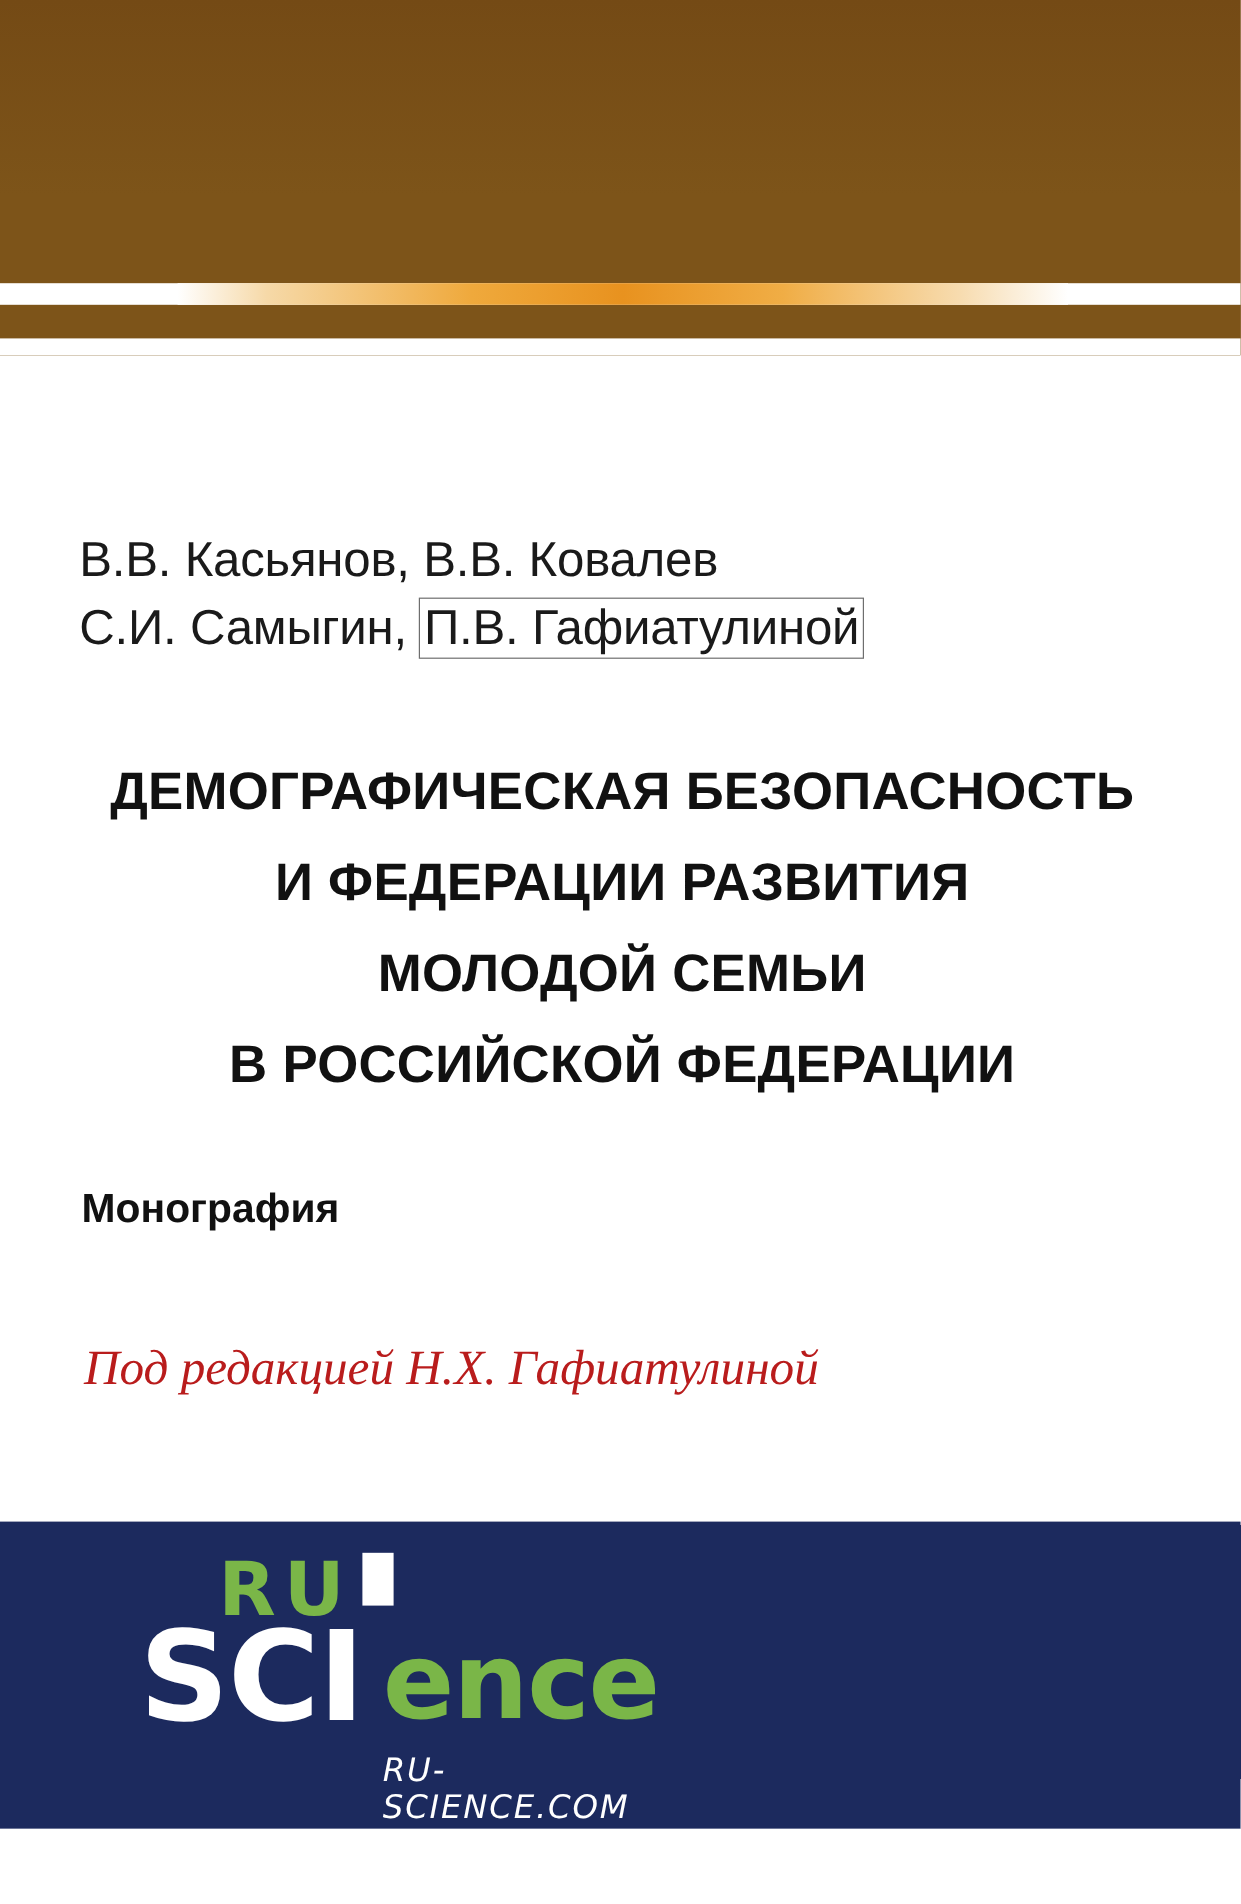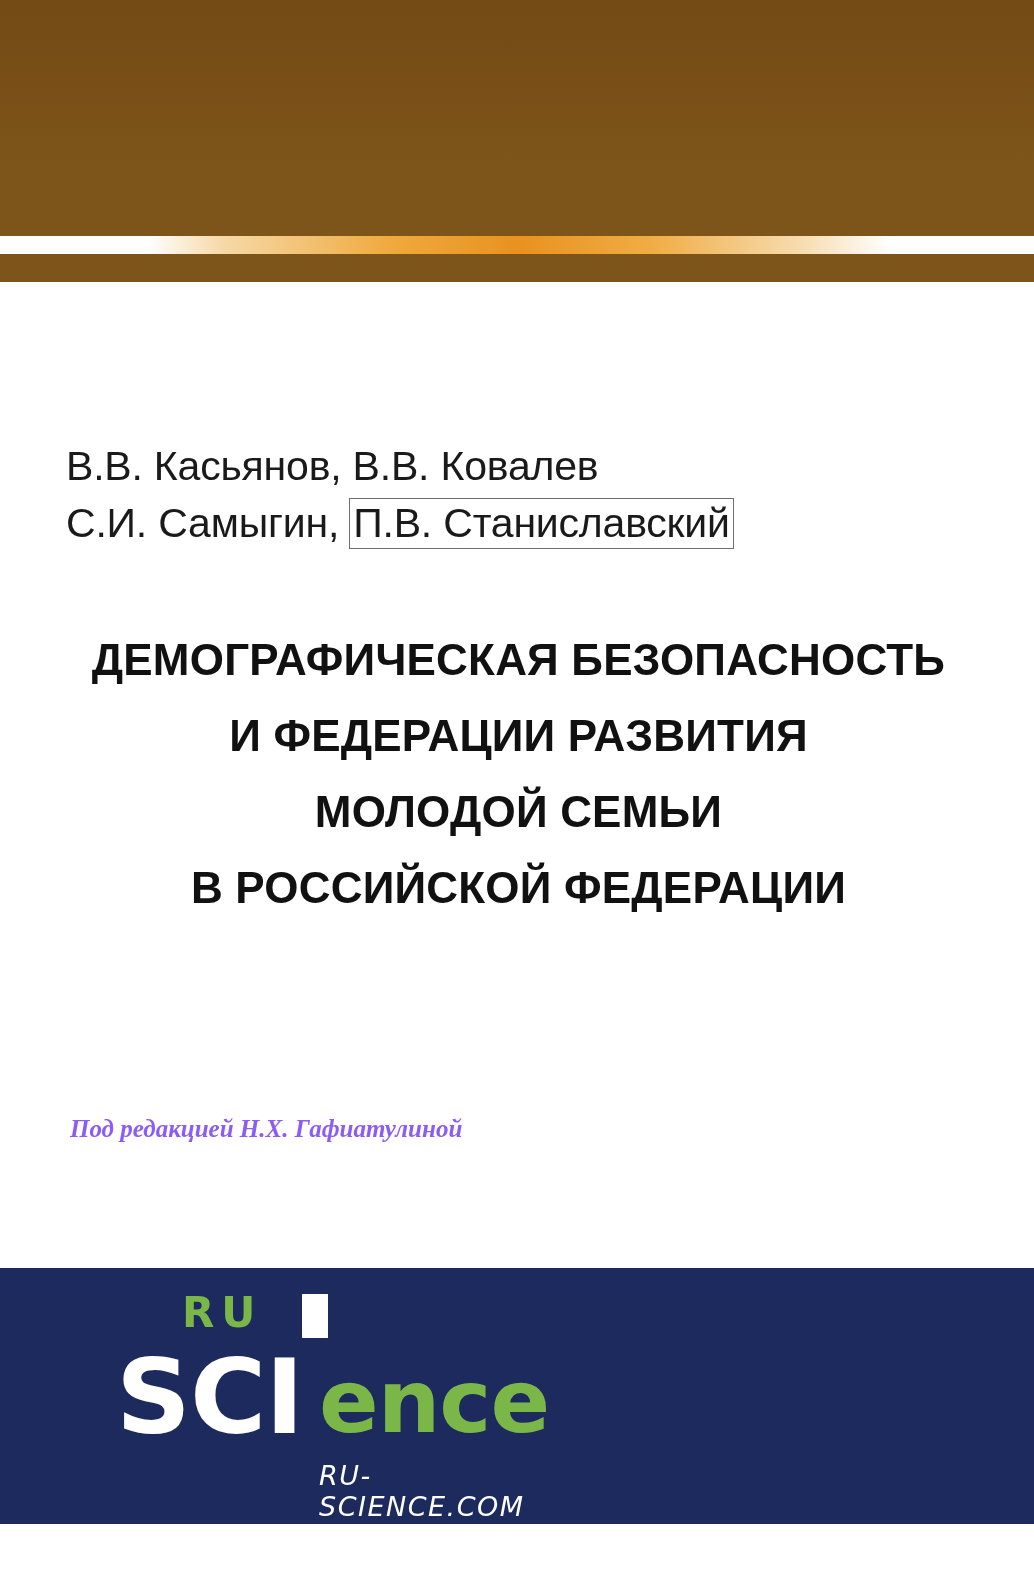--- a/index.html
+++ b/index.html
@@ -123,25 +123,25 @@
     font-size: 34px;
     font-weight: 700;
     color: #111111;
   }
 
   
   .editor {
     position: absolute;
     left: 70px;
     top: 1115px;
-    font-size: 25px;
+    font-size: 41px;
     font-style: italic;
-    color: #8b5cf6;
+    color: #b91c1c;
     font-family: "Liberation Serif", serif;
-    font-weight: 700;
+    font-weight: 400;
   }
 
   
   .bottom-band {
     position: absolute;
     left: 0;
     top: 1268px;
     width: 1034px;
     height: 256px;
     background: #1c2a5e;
@@ -158,21 +158,21 @@
     position: absolute;
     left: 96px;
     top: 1288px;
     width: 470px;
     height: 215px;
   }
   .logo-ru {
     position: absolute;
     left: 86px;
     top: 0px;
-    font-size: 42px;
+    font-size: 62px;
     font-weight: 700;
     letter-spacing: 7px;
     color: #7ab648;
     font-family: "DejaVu Sans", sans-serif;
   }
   .logo-ru-block {
     position: absolute;
     left: 206px;
     top: 6px;
     width: 26px;
@@ -219,30 +219,31 @@
   <div class="top-band">
     <div class="top-band-gradient"></div>
   </div>
   <div class="band-bottom-brown"></div>
   <div class="stripe-white"></div>
   <div class="stripe-amber"></div>
   <div class="band-bottom-white"></div>
 
   <div class="authors">
     <div class="author-line">В.В. Касьянов, В.В. Ковалев</div>
-    <div class="author-line"><span>С.И. Самыгин, </span><span class="boxed">П.В. Станиславский</span></div>
+    <div class="author-line"><span>С.И. Самыгин, </span><span class="boxed">П.В. Гафиатулиной</span></div>
   </div>
 
   <div class="title">
     <div class="title-line">ДЕМОГРАФИЧЕСКАЯ БЕЗОПАСНОСТЬ</div>
     <div class="title-line">И ФЕДЕРАЦИИ РАЗВИТИЯ</div>
     <div class="title-line">МОЛОДОЙ СЕМЬИ</div>
     <div class="title-line">В РОССИЙСКОЙ ФЕДЕРАЦИИ</div>
   </div>
 
+  <div class="subtitle">Монография</div>
 
   <div class="editor">Под редакцией  Н.Х. Гафиатулиной</div>
 
   <div class="bottom-band"></div>
   <div class="logo">
     <div class="logo-ru">RU</div>
     <div class="logo-ru-block"></div>
     <div class="logo-sci">SCI</div>
     <div class="logo-ence">ence</div>
     <div class="logo-domain">RU-SCIENCE.COM</div>

